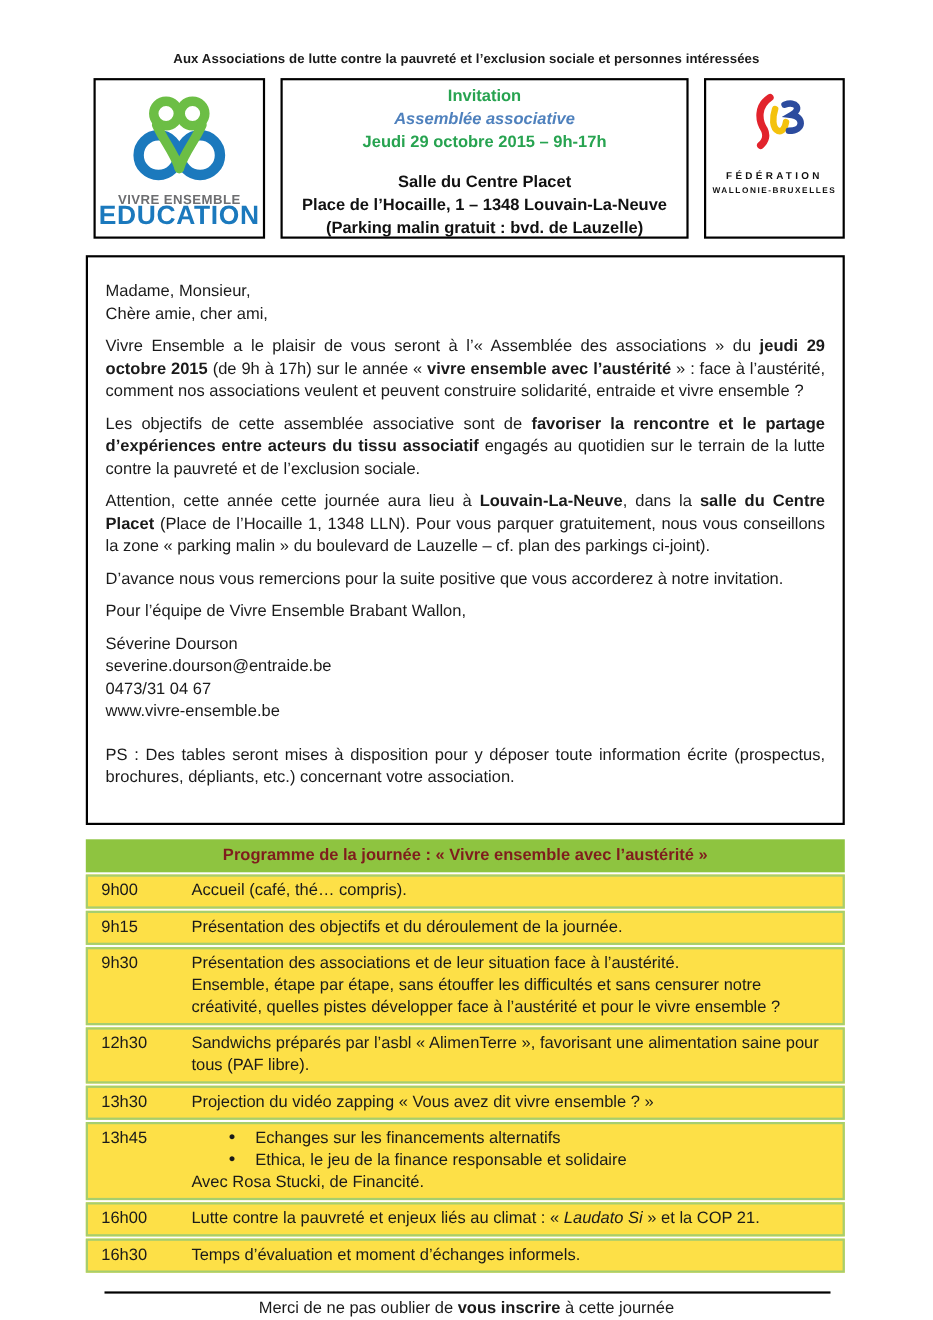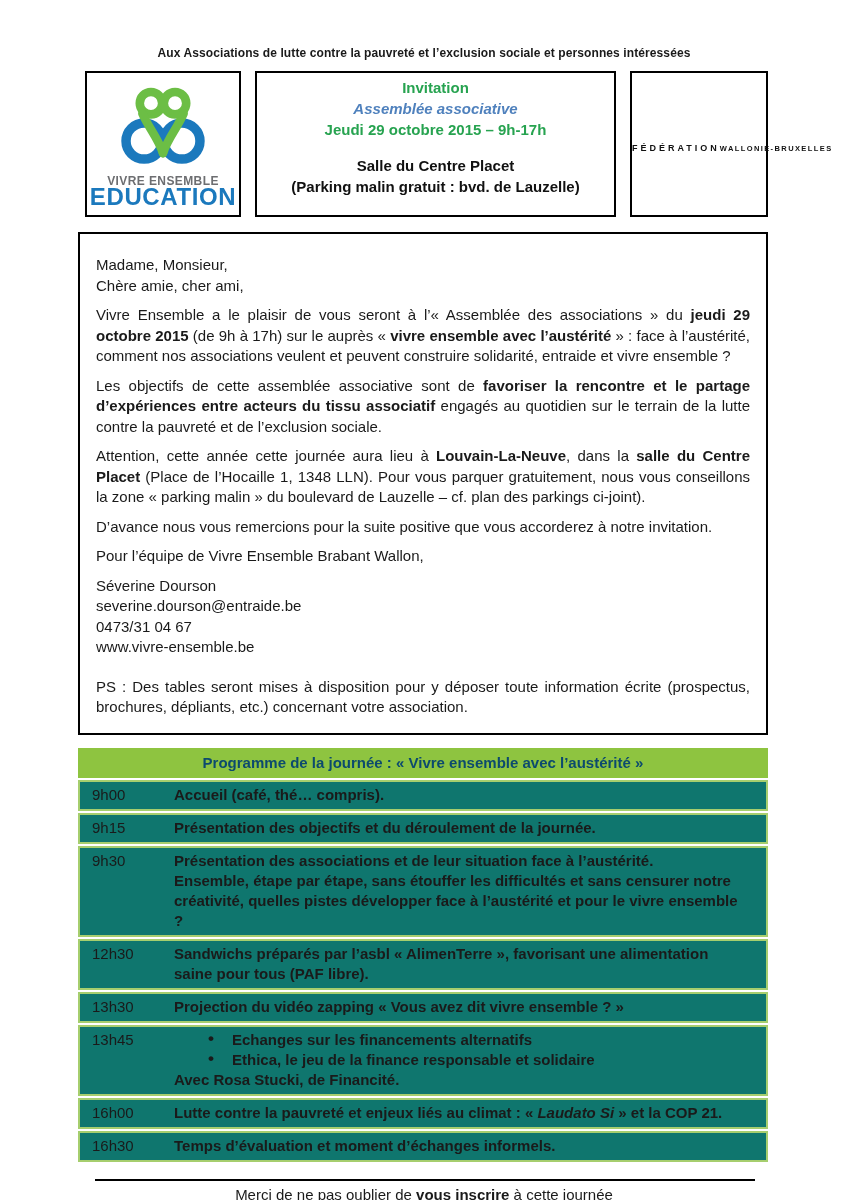--- a/index.html
+++ b/index.html
@@ -27,47 +27,47 @@
   .header-row{display:flex;margin:11px 80px 0 85px;gap:14px;align-items:stretch;height:146px;}
   .hbox{border:2px solid #000;box-sizing:border-box;background:#fff;}
   .logo-left-box{width:156px;display:flex;flex-direction:column;align-items:center;justify-content:center;padding-top:2px;}
   .ve-logo{width:86px;height:88px;display:block;}
   .ve-line1{color:var(--logo-gray);font-weight:bold;font-size:12px;letter-spacing:.4px;margin-top:1px;white-space:nowrap;}
   .ve-line2{color:var(--logo-blue);font-weight:bold;font-size:24px;letter-spacing:.6px;line-height:18px;white-space:nowrap;}
   .invite-box{flex:1;text-align:center;font-weight:bold;font-size:15px;line-height:21px;padding-top:4px;}
   .c-green{color:var(--accent-green);}
   .c-blue{color:var(--accent-blue);font-style:italic;}
   .venue{margin-top:15px;color:#111;}
-  .logo-right-box{width:138px;display:flex;flex-direction:row;align-items:center;padding-top:5px;}
+  .logo-right-box{width:128px;display:flex;flex-direction:column;align-items:center;padding-top:5px;}
   .fwb-logo{width:66px;height:74px;display:block;}
   .fwb-line1{font-size:9px;font-weight:bold;letter-spacing:3px;color:#111;margin-top:3px;white-space:nowrap;}
   .fwb-line2{font-size:7.5px;font-weight:bold;letter-spacing:1.4px;color:#111;margin-top:3px;white-space:nowrap;}
 
   
   .letter-box{
     margin:15px 0 0 78px;width:690px;box-sizing:border-box;border:2px solid #000;
-    padding:12px 16px 15px;font-size:15px;line-height:20.5px;
+    padding:12px 16px 30px;font-size:15px;line-height:20.5px;
   }
   .letter-box p{margin:9px 0 0;text-align:justify;}
   .salutation{margin:0;text-align:left;}
   .signature{text-align:right;margin-top:0;}
   .ps{margin-top:19px !important;}
 
   
   .banner{
     margin:13px 0 0 78px;width:690px;box-sizing:border-box;background:var(--banner-green);
-    color:#0c4a6e;font-weight:bold;font-size:15px;text-align:center;padding:6px 0 7px;
+    color:#7f1d1d;font-weight:bold;font-size:15px;text-align:center;padding:6px 0 7px;
   }
   .program{margin:2px 0 0 78px;width:690px;}
   .prog-row{
     display:flex;border:2px solid var(--table-border-green);margin-top:2px;
-    box-sizing:border-box;font-size:15px;line-height:20px;padding:3px 0 4px;background:#0f766e;justify-content:space-between;
+    box-sizing:border-box;font-size:15px;line-height:20px;padding:3px 0 4px;background:#fde047;justify-content:space-between;
   }
   .prog-time{width:94px;flex-shrink:0;padding-left:12px;box-sizing:border-box;}
-  .prog-desc{flex:1;padding-right:20px;font-weight:bold;}
+  .prog-desc{flex:1;padding-right:20px;}
   .prog-line.bullet{position:relative;padding-left:58px;}
   .prog-line.bullet::before{content:"\2022";position:absolute;left:34px;top:-1px;font-size:17px;}
 
   
   .footer-rule{margin:17px 0 0 95px;width:660px;border:none;border-top:2px solid #000;height:0;}
   .footer-text{text-align:center;font-size:15px;line-height:22px;margin-top:3px;}
 </style>
 </head>
 <body>
 
@@ -89,41 +89,42 @@
     <div class="ve-line1">VIVRE ENSEMBLE</div>
     <div class="ve-line2">EDUCATION</div>
   </div>
 
   <div class="hbox invite-box">
     <div class="c-green">Invitation</div>
     <div class="c-blue">Assemblée associative</div>
     <div class="c-green">Jeudi 29 octobre 2015 – 9h-17h</div>
     <div class="venue">
       <div>Salle du Centre Placet</div>
+      <div>Place de l’Hocaille, 1 – 1348 Louvain-La-Neuve</div>
       <div>(Parking malin gratuit : bvd. de Lauzelle)</div>
     </div>
   </div>
 
   <div class="hbox logo-right-box">
     <svg class="fwb-logo" viewBox="0 0 100 100" aria-hidden="true">
       <path d="M44,10 C26,22 28,42 36,54 C40,62 38,70 31,76" fill="none" stroke="#E2232C" stroke-width="10" stroke-linecap="round"></path>
       <path d="M51,26 C47,38 47,52 55,56 C61,58 65,51 66,44" fill="none" stroke="#F4C20D" stroke-width="9" stroke-linecap="round"></path>
       <path d="M64,20 C80,14 88,26 74,34 C90,36 92,56 70,56" fill="none" stroke="#2C4B9E" stroke-width="9" stroke-linecap="round"></path>
     </svg>
     <div class="fwb-line1">FÉDÉRATION</div>
     <div class="fwb-line2">WALLONIE-BRUXELLES</div>
   </div>
 </div>
 
 <div class="letter-box">
   <p class="salutation">
     <span style="display:block">Madame, Monsieur,</span>
     <span style="display:block">Chère amie, cher ami,</span>
   </p>
-  <p><span>Vivre Ensemble a le plaisir de vous seront à l’« Assemblée des associations » du </span><b>jeudi 29 octobre 2015</b><span> (de 9h à 17h) sur le auprès « </span><b>vivre ensemble avec l’austérité</b><span> » : face à l’austérité, comment nos associations veulent et peuvent construire solidarité, entraide et vivre ensemble ?</span></p>
+  <p><span>Vivre Ensemble a le plaisir de vous seront à l’« Assemblée des associations » du </span><b>jeudi 29 octobre 2015</b><span> (de 9h à 17h) sur le année « </span><b>vivre ensemble avec l’austérité</b><span> » : face à l’austérité, comment nos associations veulent et peuvent construire solidarité, entraide et vivre ensemble ?</span></p>
   <p><span>Les objectifs de cette assemblée associative sont de </span><b>favoriser la rencontre et le partage d’expériences entre acteurs du tissu associatif</b><span> engagés au quotidien sur le terrain de la lutte contre la pauvreté et de l’exclusion sociale.</span></p>
   <p><span>Attention, cette année cette journée aura lieu à </span><b>Louvain-La-Neuve</b><span>, dans la </span><b>salle du Centre Placet</b><span> (Place de l’Hocaille 1, 1348 LLN). Pour vous parquer gratuitement, nous vous conseillons la zone « parking malin » du boulevard de Lauzelle – cf. plan des parkings ci-joint).</span></p>
   <p><span>D’avance nous vous remercions pour la suite positive que vous accorderez à notre invitation.</span></p>
   <p>Pour l’équipe de Vivre Ensemble Brabant Wallon,</p>
   <p class="signature">
     <span style="display:block">Séverine Dourson</span>
     <span style="display:block">severine.dourson@entraide.be</span>
     <span style="display:block">0473/31 04 67</span>
     <span style="display:block">www.vivre-ensemble.be</span>
   </p>

